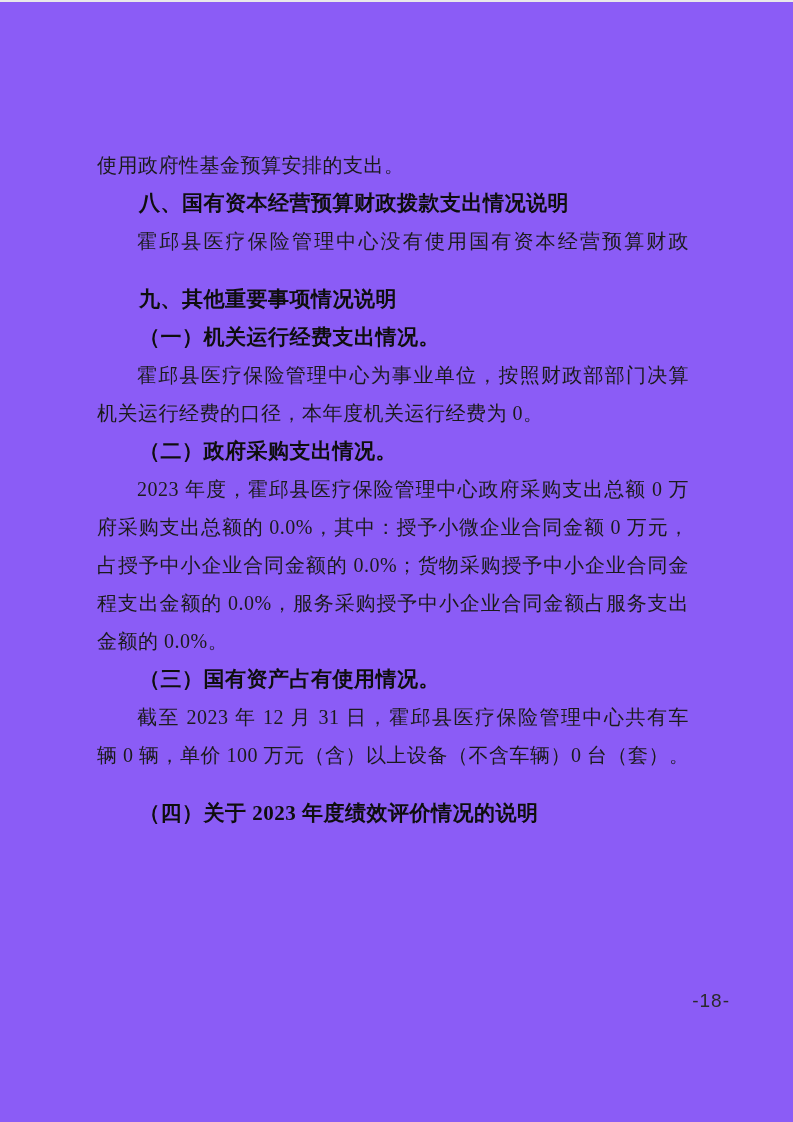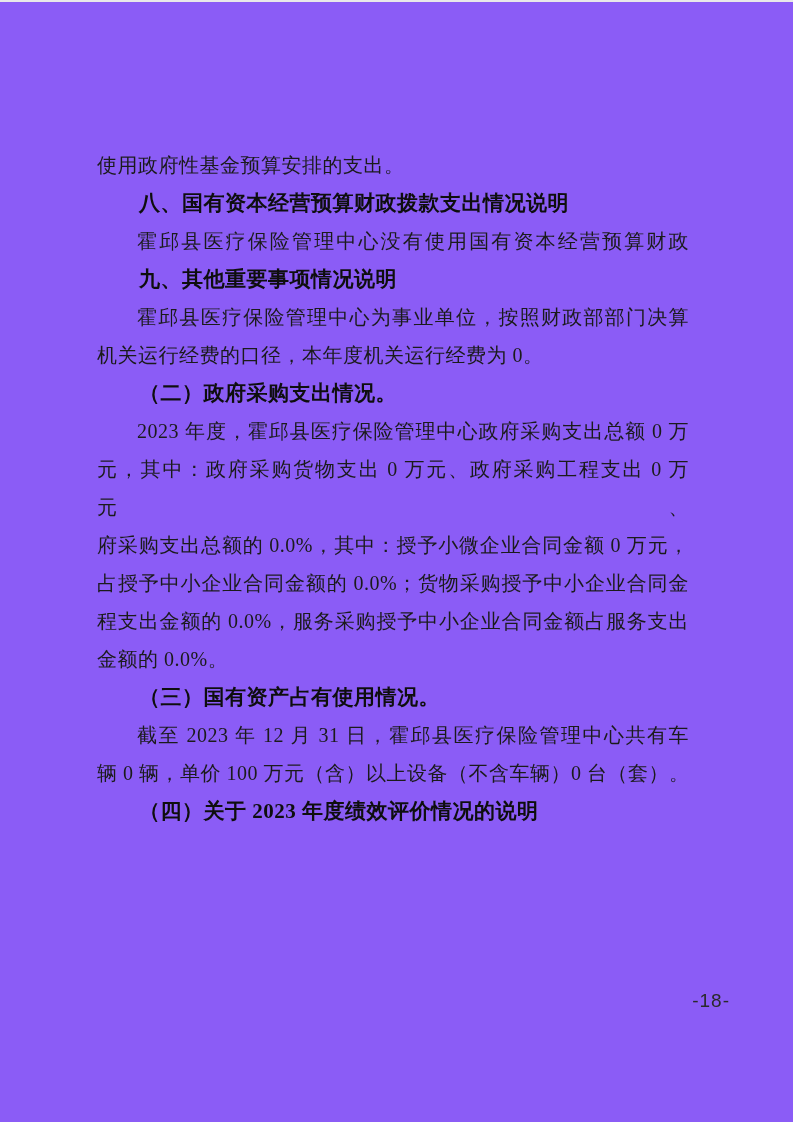--- a/index.html
+++ b/index.html
@@ -67,21 +67,21 @@
     font-weight: bold;
     color: #0e0e0e;
     font-size: 21px;
     text-indent: 2em;
     text-align: left;
     text-align-last: left;
     letter-spacing: 0.5px;
     white-space: nowrap;
   }
   .mt {
-    margin-top: 0;
+    margin-top: 20px;
   }
   .page-number {
     position: absolute;
     top: 990px;
     right: 99px;
     font-size: 19px;
     color: #2a2a2a;
     letter-spacing: 1px;
     font-family: Liberation Sans, sans-serif;
   }
@@ -91,25 +91,25 @@
 
 <div class="page">
 
   <div class="page-top-edge"></div>
 
   <div class="content">
     <div class="line end">使用政府性基金预算安排的支出。</div>
     <div class="line h1">八、国有资本经营预算财政拨款支出情况说明</div>
     <div class="line start">霍邱县医疗保险管理中心没有使用国有资本经营预算财政</div>
     <div class="line h1 mt">九、其他重要事项情况说明</div>
+    <div class="line h2">（一）机关运行经费支出情况。</div>
     <div class="line start">霍邱县医疗保险管理中心为事业单位，按照财政部部门决算</div>
     <div class="line end">机关运行经费的口径，本年度机关运行经费为 0。</div>
     <div class="line h2">（二）政府采购支出情况。</div>
     <div class="line start">2023 年度，霍邱县医疗保险管理中心政府采购支出总额 0 万</div>
-    <div class="line">元，其中：政府采购货物支出 0 万元、政府采购工程支出 0 万元、</div>
     <div class="line">府采购支出总额的 0.0%，其中：授予小微企业合同金额 0 万元，</div>
     <div class="line">占授予中小企业合同金额的 0.0%；货物采购授予中小企业合同金</div>
     <div class="line">程支出金额的 0.0%，服务采购授予中小企业合同金额占服务支出</div>
     <div class="line end">金额的 0.0%。</div>
     <div class="line h2">（三）国有资产占有使用情况。</div>
     <div class="line start">截至 2023 年 12 月 31 日，霍邱县医疗保险管理中心共有车</div>
     <div class="line end">辆 0 辆，单价 100 万元（含）以上设备（不含车辆）0 台（套）。</div>
     <div class="line h2 mt">（四）关于 2023 年度绩效评价情况的说明</div>
   </div>
 

